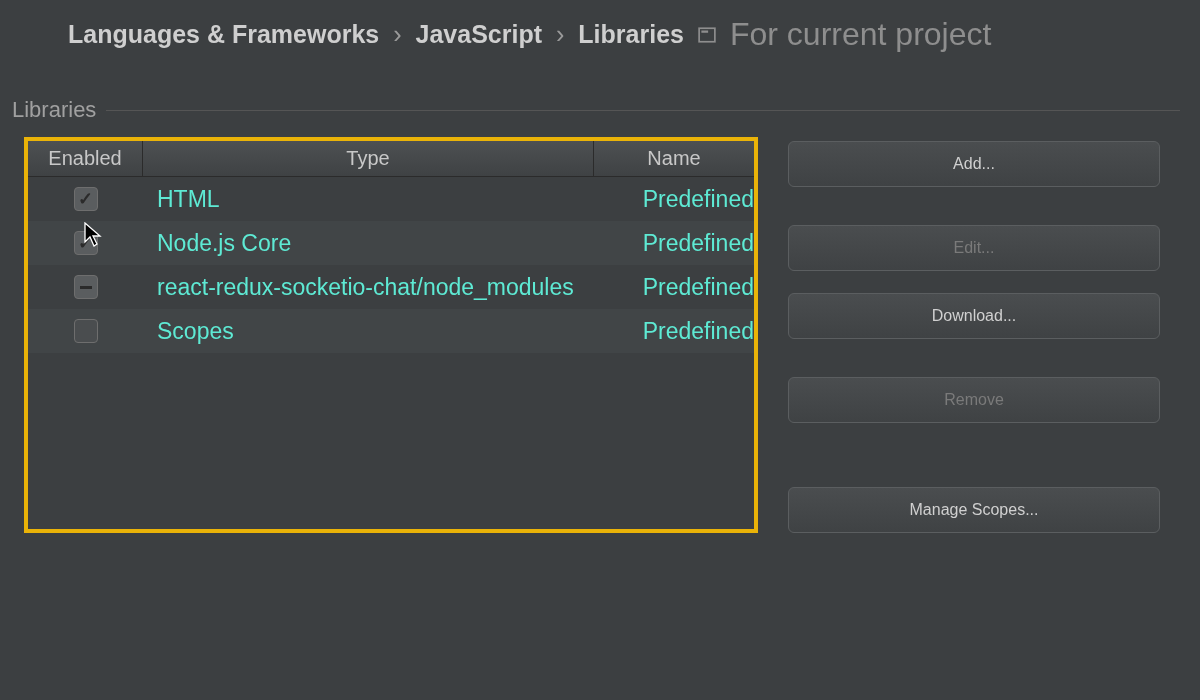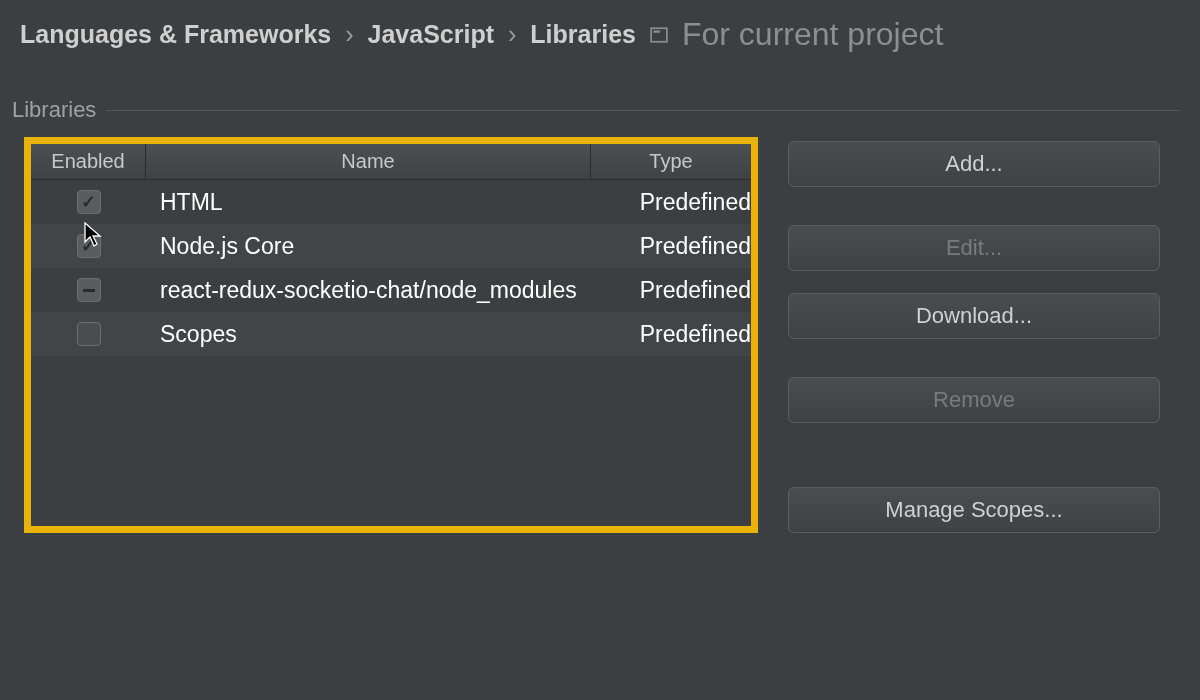--- a/index.html
+++ b/index.html
@@ -13,20 +13,21 @@
 
   
   .crumbs {
     display: flex;
     align-items: center;
     gap: 14px;
     padding: 16px 20px 4px 20px;
     font-size: 25px;
     font-weight: 600;
     color: #cfcfcf;
+    margin-left: 48px;
   }
   .crumbs .sep { color: #9a9a9a; font-weight: 400; }
   .scope-icon {
     width: 18px; height: 18px;
     display: inline-flex; align-items: center; justify-content: center;
   }
   .scope-text { color: #8e8e8e; font-weight: 400; font-size: 32px; }
 
   
   .section {
@@ -48,21 +49,21 @@
   
   .body-area {
     display: flex;
     gap: 30px;
     padding: 14px 20px 0 12px;
   }
 
   
   .table-wrap {
     width: 734px;
-    border: 7px solid #eab308;
+    border: 4px solid #eab308;
   }
   .thead, .trow {
     display: grid;
     grid-template-columns: 115px 1fr 160px;
     align-items: center;
   }
   .thead {
     background: linear-gradient(#4d5052, #3f4244);
     border-bottom: 1px solid #2b2b2b;
     height: 36px;
@@ -74,21 +75,21 @@
     border-right: 1px solid #2b2b2b;
     height: 100%;
     display: flex; align-items: center; justify-content: center;
   }
   .thead .th:last-child { border-right: none; }
   .thead .th.name { padding-left: 0; }
 
   .tbody .trow {
     height: 44px;
     font-size: 23px;
-    color: #ffffff;
+    color: #5eead4;
   }
   .tbody .trow:nth-child(odd)  { background: #3c3f41; }
   .tbody .trow:nth-child(even) { background: #414547; }
   .td-enabled { display:flex; align-items:center; justify-content:center; }
   .td-name    { padding-left: 14px; }
   .td-type    { text-align:right; }
 
   
   .cb {
     width: 24px; height: 24px;
@@ -126,21 +127,21 @@
     flex-direction: column;
     gap: 22px;
     padding-top: 4px;
   }
   .btn {
     height: 46px;
     border: 1px solid #5b5e60;
     border-radius: 6px;
     background: linear-gradient(#4a4d4f, #3f4244);
     color: #d0d0d0;
-    font-size: 22px;
+    font-size: 16px;
     display:flex; align-items:center; justify-content:center;
     cursor: pointer;
     user-select: none;
   }
   .btn.disabled { color: #7a7a7a; margin-top: 16px; }
   .btn-gap { height: 20px; }
 </style>
 </head>
 <body>
 
@@ -163,22 +164,22 @@
   <div class="section-head">
     <span>Libraries</span>
     <span class="rule"></span>
   </div>
 
   <div class="body-area">
 
     <div class="table-wrap">
       <div class="thead">
         <div class="th">Enabled</div>
+        <div class="th">Type</div>
         <div class="th name">Name</div>
-        <div class="th">Type</div>
       </div>
       <div class="tbody" id="tbody">
           <div class="trow">
             <div class="td-enabled">
               <span class="cb checked"></span>
             </div>
             <div class="td-name">HTML</div>
             <div class="td-type">Predefined</div>
           </div>
           <div class="trow">

